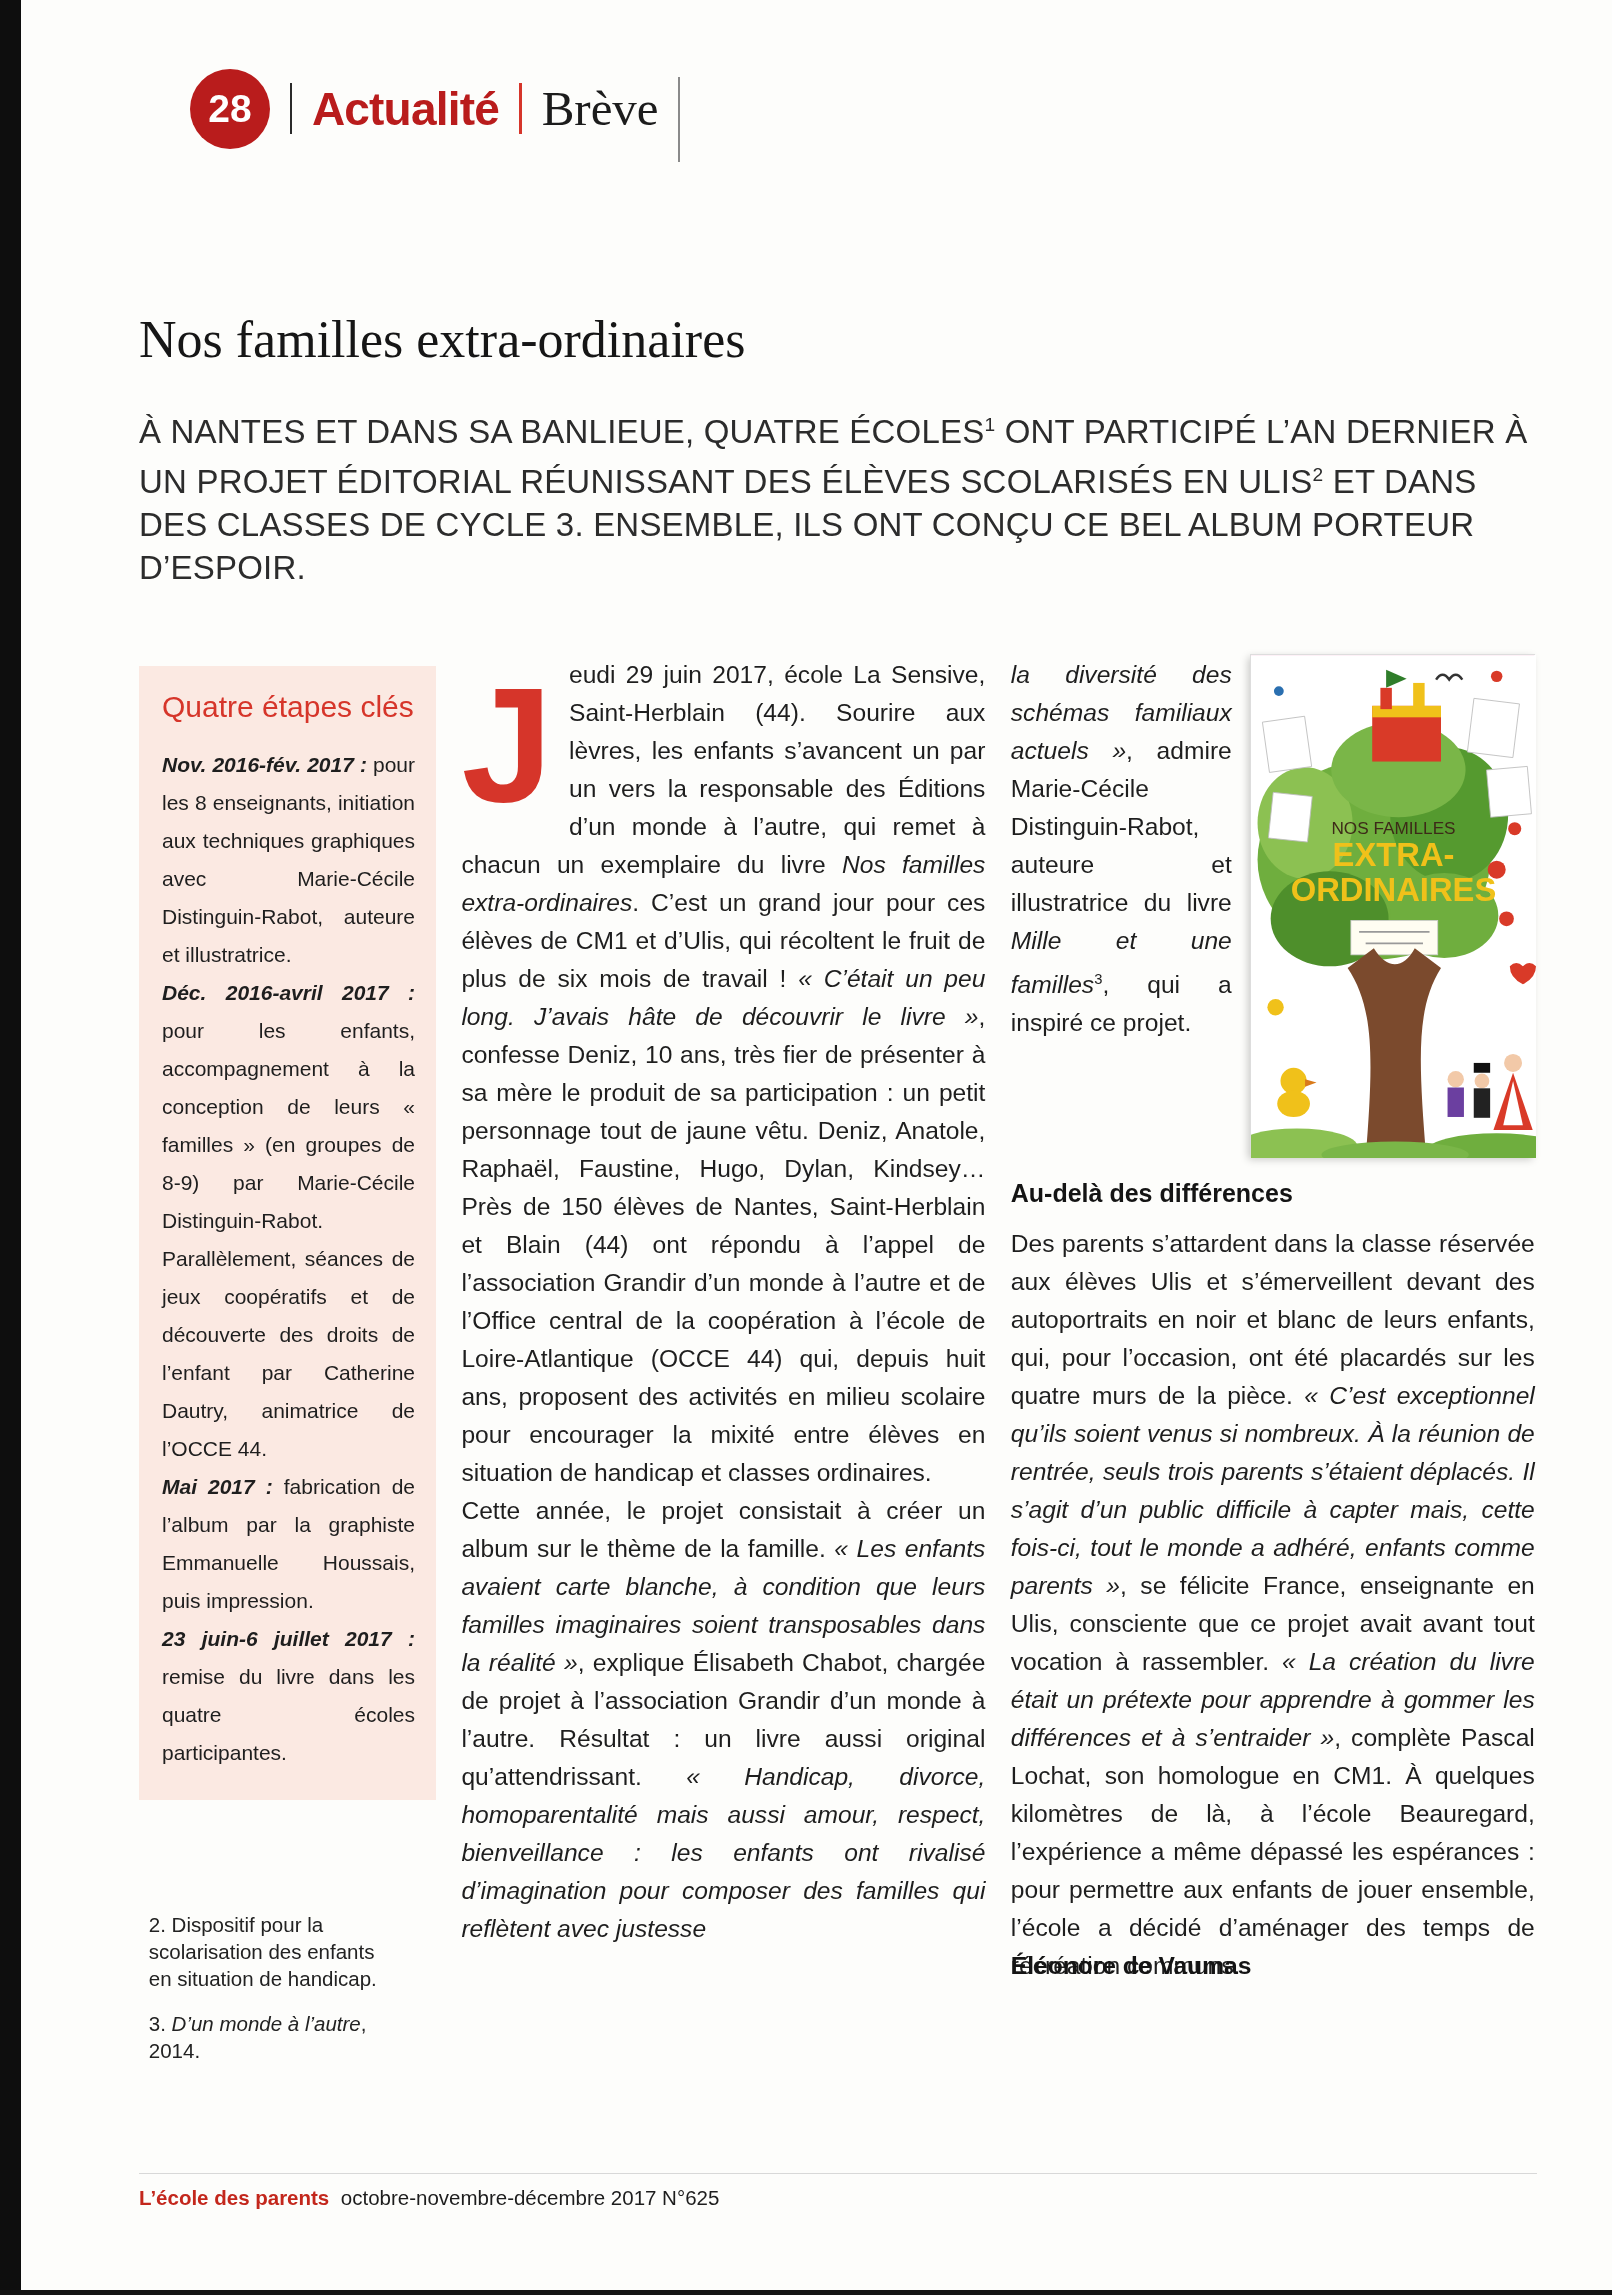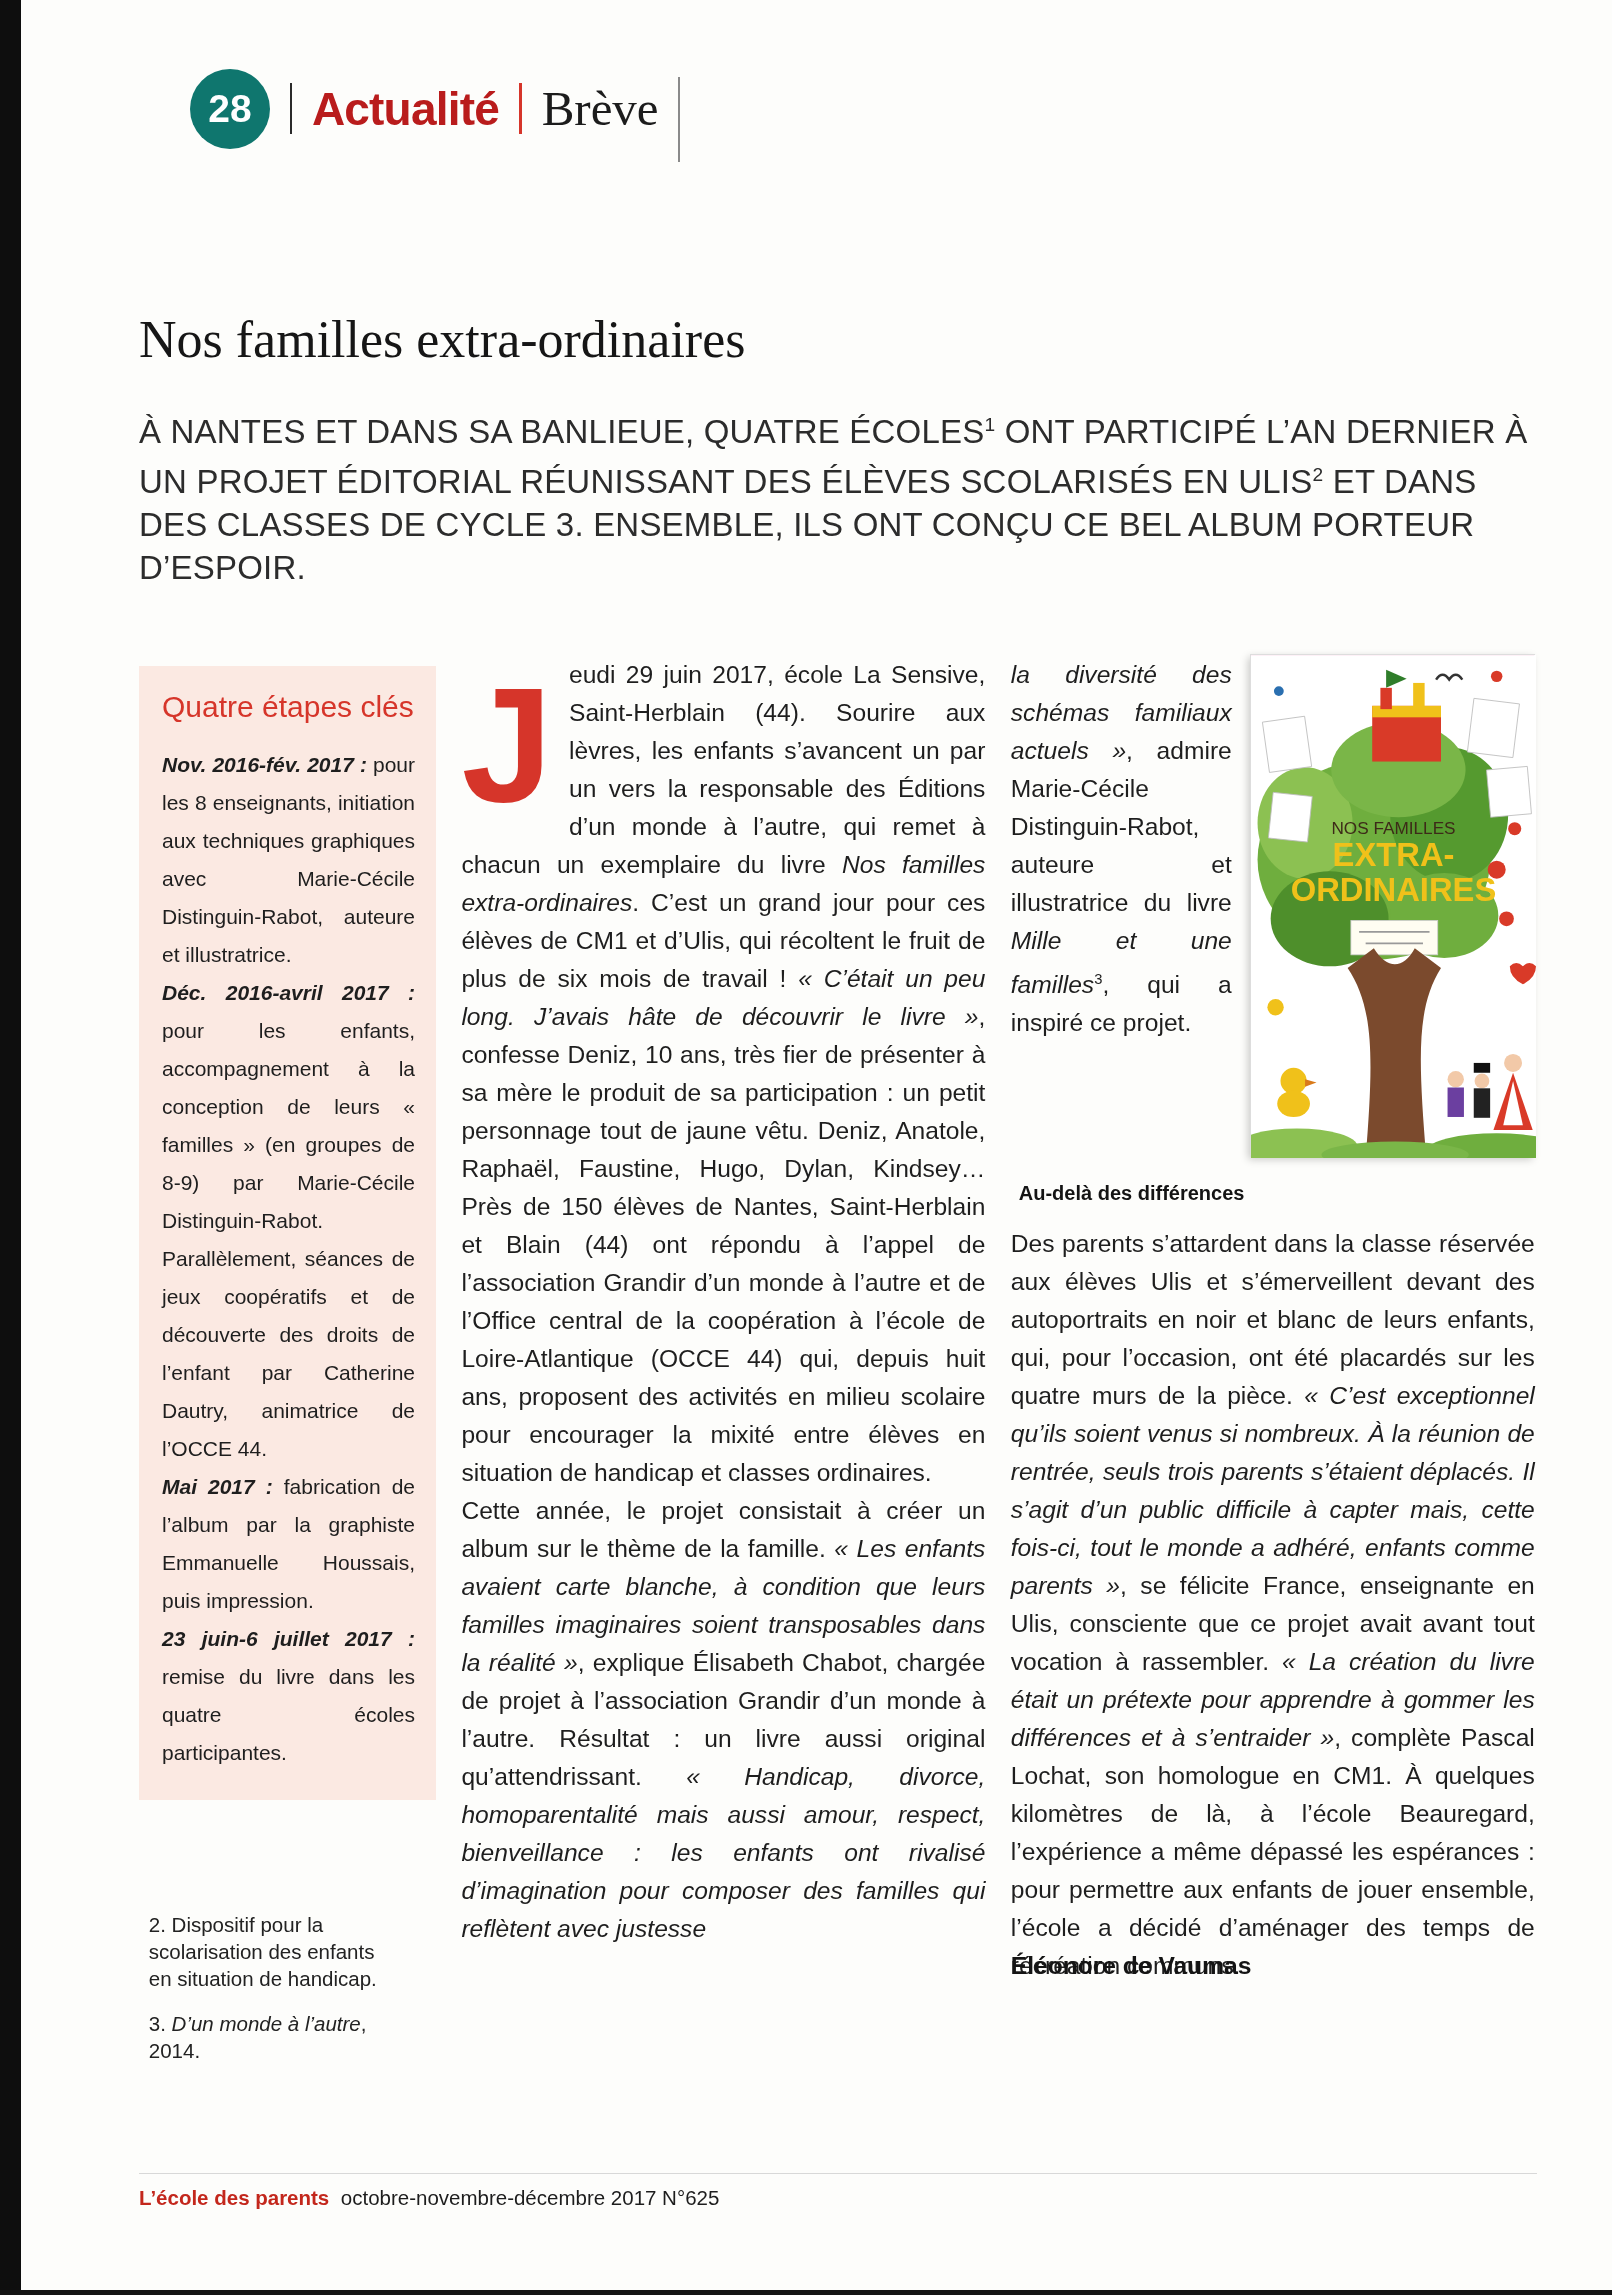--- a/index.html
+++ b/index.html
@@ -9,21 +9,21 @@
   .page {
     position:relative; width:1613px; height:2295px;
     background:#fdfdfb; margin:0 auto; overflow:hidden;
   }
   .scan-edge { position:absolute; left:0; top:0; width:21px; height:100%; background:#0e0e0e; }
   .scan-edge-bottom { position:absolute; left:0; bottom:0; width:100%; height:4.9px; background:#141414; }
 
   
   .masthead { position:absolute; left:190px; top:66px; height:85px; display:flex; align-items:center; }
   .page-number {
-    width:80px; height:80px; border-radius:50%; background:#0f766e; color:#fff;
+    width:80px; height:80px; border-radius:50%; background:#b91c1c; color:#fff;
     font-size:39px; font-weight:bold; display:flex; align-items:center; justify-content:center;
   }
   .sep { width:2.5px; margin:0 19.7px; }
   .sep-dark { height:51px; background:#2a2a2a; }
   .sep-red  { height:51px; background:#d6352a; width:3.3px; }
   .sep-gray { height:85px; margin-top:21px; background:#8a8a8a; width:1.6px; }
   .section-label { font-size:46px; font-weight:bold; color:#b91c1c; letter-spacing:-0.8px; }
   .subsection-label { font-family:"Liberation Serif", serif; font-size:49px; color:#1c1c1c; }
 
   
@@ -54,21 +54,21 @@
   .dropcap {
     float:left; color:#d6352a; font-weight:bold; font-size:164px; line-height:154px;
     margin:11.5px 16.4px 8.2px 0;
   }
 
   
   .book-cover {
     float:right; width:285px; height:503px; margin:-1.6px 0 16.4px 18px;
     background:#ec4899; border:0.8px solid #ddd; box-shadow:-2.5px 3.3px 8.2px rgba(0,0,0,0.22);
   }
-  .subhead { clear:both; font-size:20px; font-weight:bold; color:#141414; margin:26px 0 13px 8px; }
+  .subhead { clear:both; font-size:25px; font-weight:bold; color:#141414; margin:26px 0 13px 0; }
   .signature { text-align:left; font-weight:bold; font-size:24.6px; color:#141414; margin-top:-38px; }
 
   
   .footer {
     position:absolute; left:139px; top:2173px; width:1398px;
     border-top:1.6px solid #d8d8d8; padding-top:12px; font-size:20.5px; color:#1d1d1d;
   }
   .footer-mag { font-weight:bold; color:#c3271c; margin-right:11.5px; }
 </style>
 </head>

